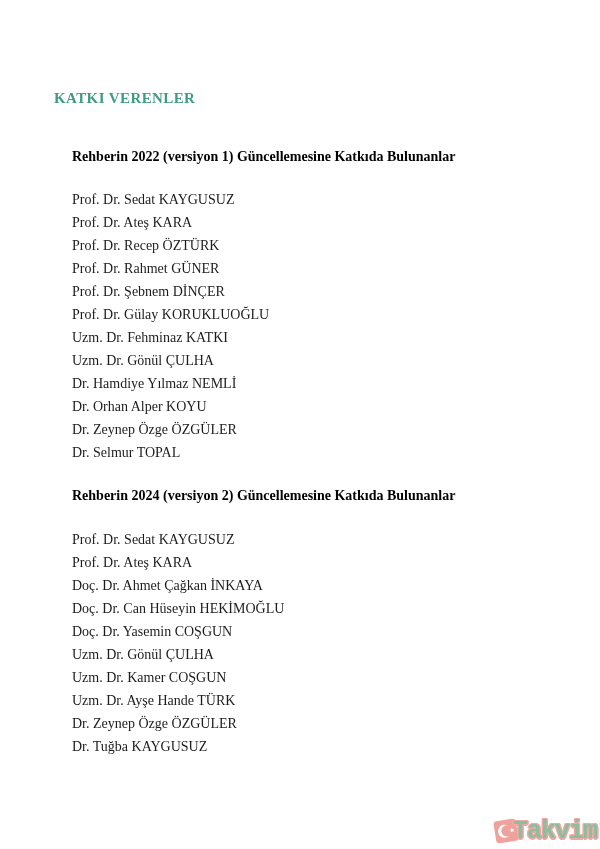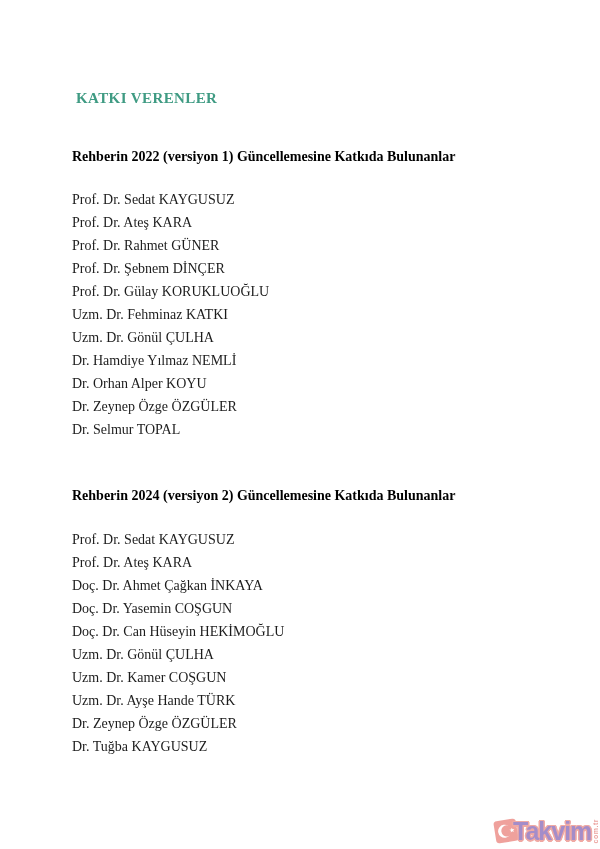--- a/index.html
+++ b/index.html
@@ -7,21 +7,21 @@
     position: relative;
     width: 600px;
     height: 849px;
     background: #ffffff;
     overflow: hidden;
     font-family: "Liberation Serif", "DejaVu Serif", serif;
     color: #1c1c1c;
   }
   .doc-title {
     position: absolute;
-    left: 76px;
+    left: 54px;
     top: 90px;
     margin: 0;
     font-size: 15px;
     font-weight: bold;
     letter-spacing: 0.4px;
     color: #3f9b83;
   }
   .sec-heading {
     position: absolute;
     left: 72px;
@@ -58,25 +58,25 @@
     opacity: 0.5;
   }
   .wm-emblem {
     width: 28px;
     height: 28px;
     flex: 0 0 auto;
     margin-right: -7px;
     margin-top: 6px;
   }
   .wm-brand {
-    font-family: Liberation Sans, sans-serif;
+    font-family: Liberation Mono, monospace;
     font-weight: bold;
     font-size: 25px;
     letter-spacing: -1px;
-    color: #4c1d95;
+    color: #15803d;
     text-shadow:
       -1.5px 0 #e0564c, 1.5px 0 #e0564c,
       0 -1.5px #e0564c, 0 1.5px #e0564c,
       -1px -1px #e0564c, 1px 1px #e0564c,
       -1px 1px #e0564c, 1px -1px #e0564c;
     margin-top: 6px;
   }
   .wm-suffix {
     font-family: "Liberation Sans", sans-serif;
     font-size: 7px;
@@ -93,38 +93,39 @@
 <body>
 
 <div class="page">
 
   <h1 class="doc-title">KATKI VERENLER</h1>
 
   <h2 class="sec-heading h2022">Rehberin 2022 (versiyon 1) Güncellemesine Katkıda Bulunanlar</h2>
   <div class="name-list list2022">
     <div class="name">Prof. Dr. Sedat KAYGUSUZ</div>
     <div class="name">Prof. Dr. Ateş KARA</div>
+    <div class="name">Prof. Dr. Recep ÖZTÜRK</div>
     <div class="name">Prof. Dr. Rahmet GÜNER</div>
     <div class="name">Prof. Dr. Şebnem DİNÇER</div>
     <div class="name">Prof. Dr. Gülay KORUKLUOĞLU</div>
     <div class="name">Uzm. Dr. Fehminaz KATKI</div>
     <div class="name">Uzm. Dr. Gönül ÇULHA</div>
     <div class="name">Dr. Hamdiye Yılmaz NEMLİ</div>
     <div class="name">Dr. Orhan Alper KOYU</div>
     <div class="name">Dr. Zeynep Özge ÖZGÜLER</div>
     <div class="name">Dr. Selmur TOPAL</div>
   </div>
 
   <h2 class="sec-heading h2024">Rehberin 2024 (versiyon 2) Güncellemesine Katkıda Bulunanlar</h2>
   <div class="name-list list2024">
     <div class="name">Prof. Dr. Sedat KAYGUSUZ</div>
     <div class="name">Prof. Dr. Ateş KARA</div>
     <div class="name">Doç. Dr. Ahmet Çağkan İNKAYA</div>
+    <div class="name">Doç. Dr. Can Hüseyin HEKİMOĞLU</div>
     <div class="name">Doç. Dr. Yasemin COŞGUN</div>
-    <div class="name">Doç. Dr. Can Hüseyin HEKİMOĞLU</div>
     <div class="name">Uzm. Dr. Gönül ÇULHA</div>
     <div class="name">Uzm. Dr. Kamer COŞGUN</div>
     <div class="name">Uzm. Dr. Ayşe Hande TÜRK</div>
     <div class="name">Dr. Zeynep Özge ÖZGÜLER</div>
     <div class="name">Dr. Tuğba KAYGUSUZ</div>
   </div>
 
   <div class="watermark">
     <svg class="wm-emblem" viewBox="0 0 30 30" xmlns="http://www.w3.org/2000/svg">
       <g transform="rotate(-9 15 15)">

